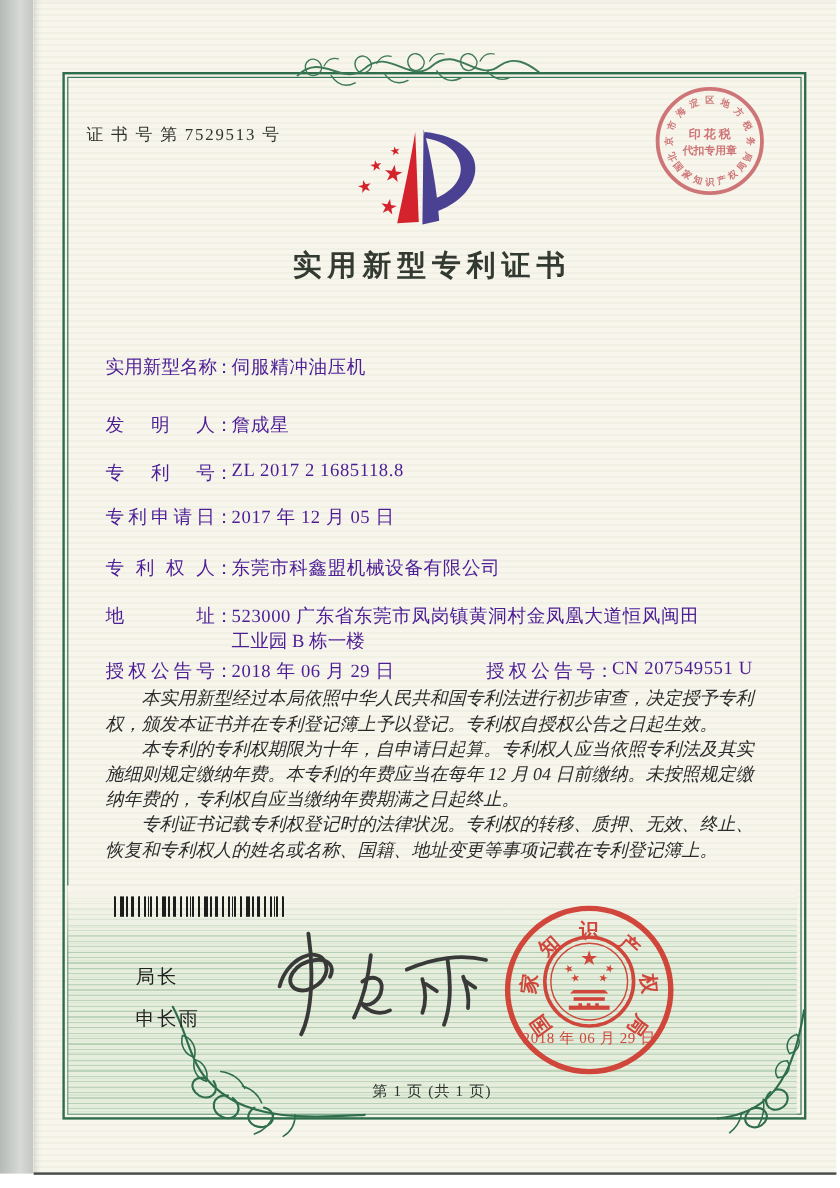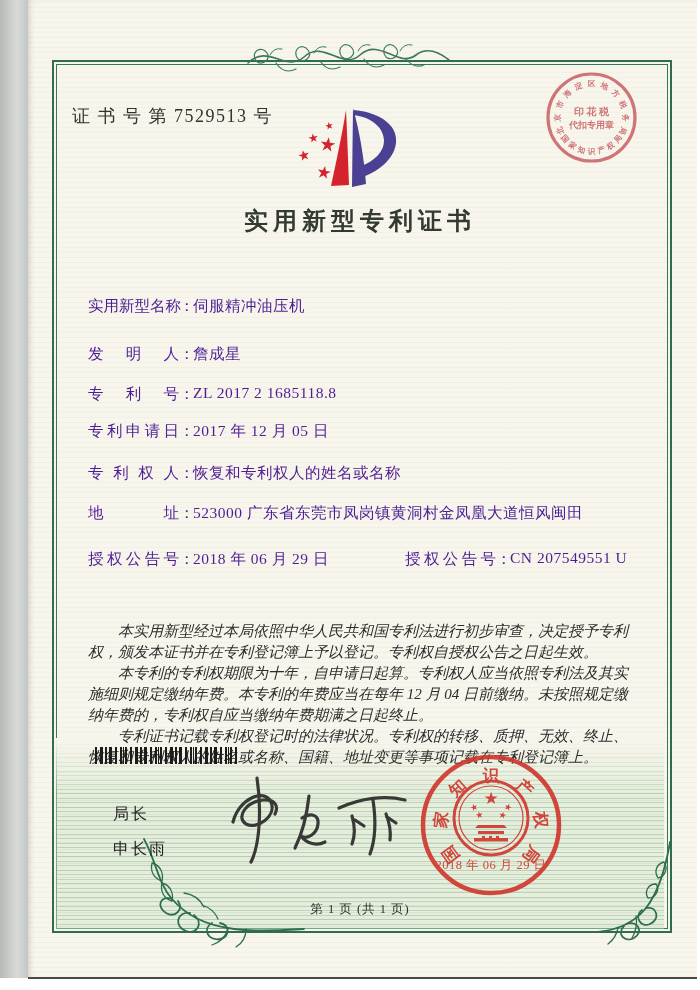--- a/index.html
+++ b/index.html
@@ -25,37 +25,37 @@
 
   
   .wave-panel{position:absolute;left:56px;top:738px;width:608px;height:191px;
     background-image:
       repeating-linear-gradient(0deg,rgba(110,165,120,0.34) 0 1px,transparent 1px 4.5px),
       repeating-linear-gradient(0deg,rgba(150,195,155,0.18) 2px 3px,transparent 3px 9px);
     background-color:rgba(210,230,205,0.45);}
   .wave-panel::before{content:"";position:absolute;left:0;top:0;right:0;height:55px;
     background:linear-gradient(to bottom,#f8f5ec,rgba(248,245,236,0));}
 
-  .cert-no{position:absolute;left:72px;top:104px;font-size:18px;color:#30342f;letter-spacing:1.5px;}
+  .cert-no{position:absolute;left:72px;top:104px;font-size:14px;color:#30342f;letter-spacing:1.5px;}
 
   .logo{position:absolute;left:285px;top:103px;width:130px;height:96px;}
 
   .title{position:absolute;left:52px;top:205px;width:616px;text-align:center;
     font-size:24px;font-weight:700;color:#333a31;letter-spacing:5px;}
 
   .frow{position:absolute;left:88px;width:575px;font-size:15.5px;color:#4c1d95;white-space:nowrap;}
   .flabel{display:inline-block;width:91px;text-align:justify;text-align-last:justify;
     text-justify:inter-character;vertical-align:top;}
   .fcolon{display:inline-block;width:14px;}
   .fvalue{display:inline-block;vertical-align:top;letter-spacing:.5px;}
   .addr2{display:block;margin-left:105px;}
   .pair2{position:absolute;left:289px;top:0;margin-left:28px;}
 
   .bodytext{position:absolute;left:88px;top:573px;width:552px;
-    font-size:15px;line-height:21px;color:#2c2c2c;font-style:italic;margin-top:48px;}
+    font-size:15px;line-height:21px;color:#2c2c2c;font-style:italic;}
   .bodytext p{margin:0;text-indent:2em;}
 
   .barcode{position:absolute;left:95px;top:747px;width:143px;height:17px;
     background:
       repeating-linear-gradient(90deg,#1c1c1c 0 2px,transparent 2px 5px),
       repeating-linear-gradient(90deg,#1c1c1c 0 1px,transparent 1px 7px);}
 
   .commissioner{position:absolute;left:113px;top:804px;font-size:16px;color:#222;
     font-family:"Liberation Sans","DejaVu Sans",sans-serif;}
   .commissioner div{margin-bottom:14px;letter-spacing:2px;}
@@ -146,24 +146,25 @@
 <div class="frow" style="top:344px">
   <span class="flabel">发明人</span><span class="fcolon">：</span><span class="fvalue">詹成星</span>
 </div>
 <div class="frow" style="top:384px">
   <span class="flabel">专利号</span><span class="fcolon">：</span><span class="fvalue">ZL 2017 2 1685118.8</span>
 </div>
 <div class="frow" style="top:421px">
   <span class="flabel">专利申请日</span><span class="fcolon">：</span><span class="fvalue">2017 年 12 月 05 日</span>
 </div>
 <div class="frow" style="top:463px">
-  <span class="flabel">专利权人</span><span class="fcolon">：</span><span class="fvalue">恢复和专利权人的姓名或名称</span>
+  <span class="flabel">专利权人</span><span class="fcolon">：</span><span class="fvalue">东莞市科鑫盟机械设备有限公司</span>
 </div>
 <div class="frow" style="top:503px">
   <span class="flabel">地址</span><span class="fcolon">：</span><span class="fvalue">523000 广东省东莞市凤岗镇黄洞村金凤凰大道恒风闽田</span>
+  <span class="addr2">工业园 B 栋一楼</span>
 </div>
 <div class="frow" style="top:549px">
   <span class="flabel">授权公告号</span><span class="fcolon">：</span><span class="fvalue">2018 年 06 月 29 日</span>
   <span class="pair2">
     <span class="flabel">授权公告号</span><span class="fcolon">：</span><span class="fvalue">CN 207549551 U</span>
   </span>
 </div>
 
 <div class="bodytext">
   <p>本实用新型经过本局依照中华人民共和国专利法进行初步审查，决定授予专利权，颁发本证书并在专利登记簿上予以登记。专利权自授权公告之日起生效。</p>

